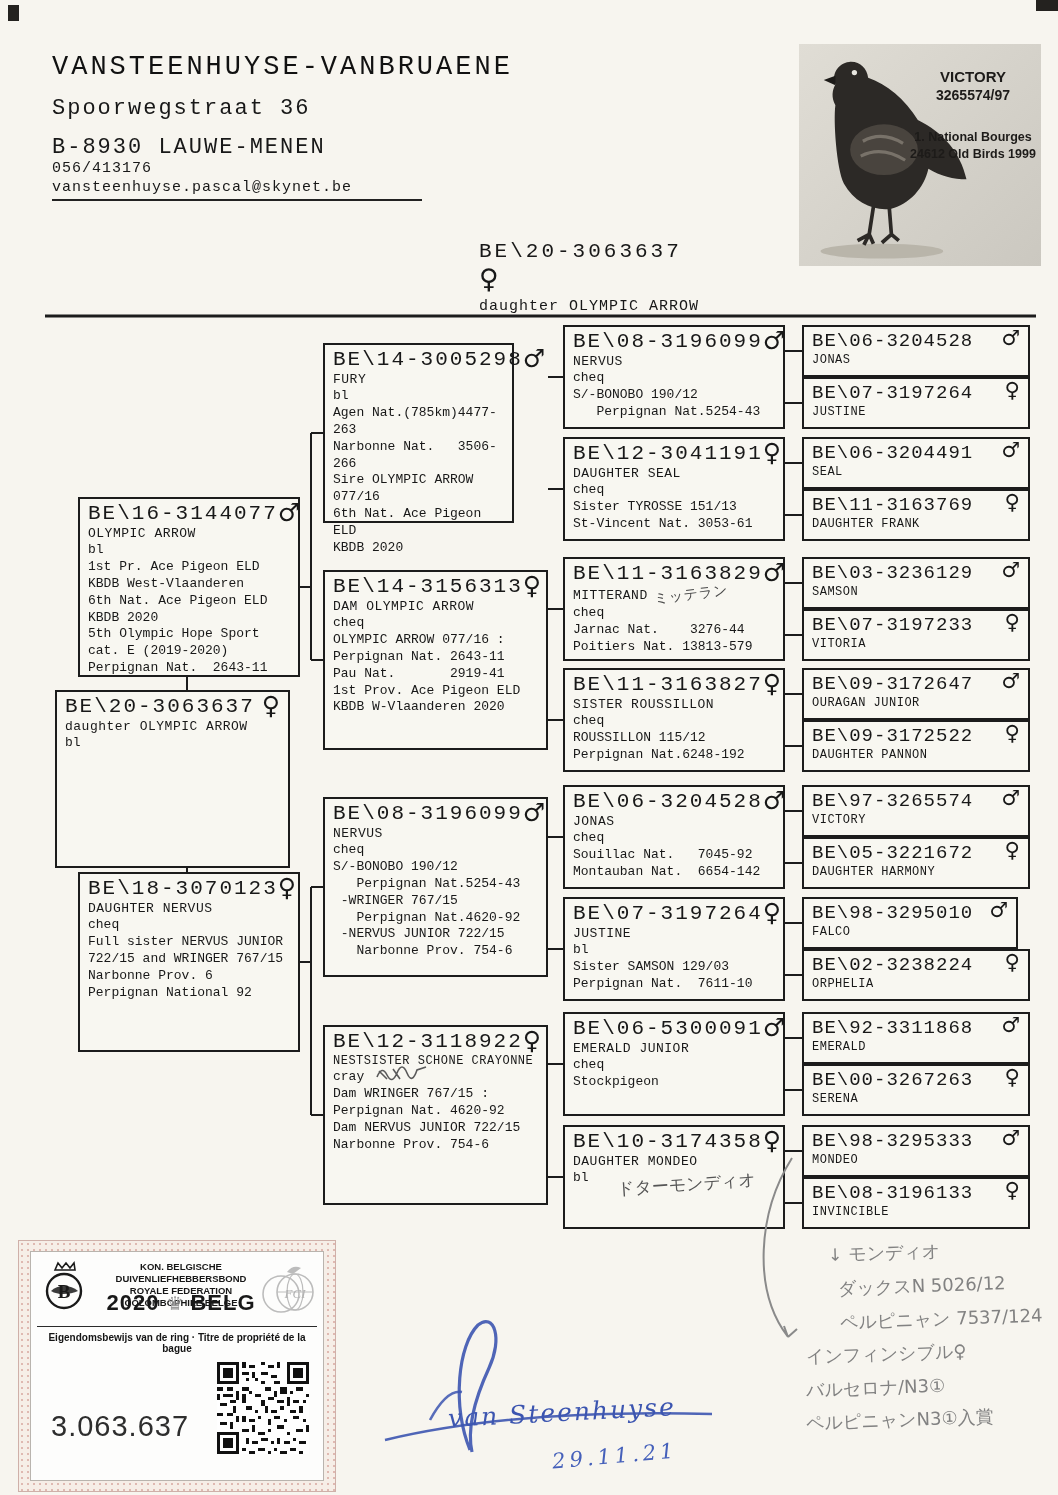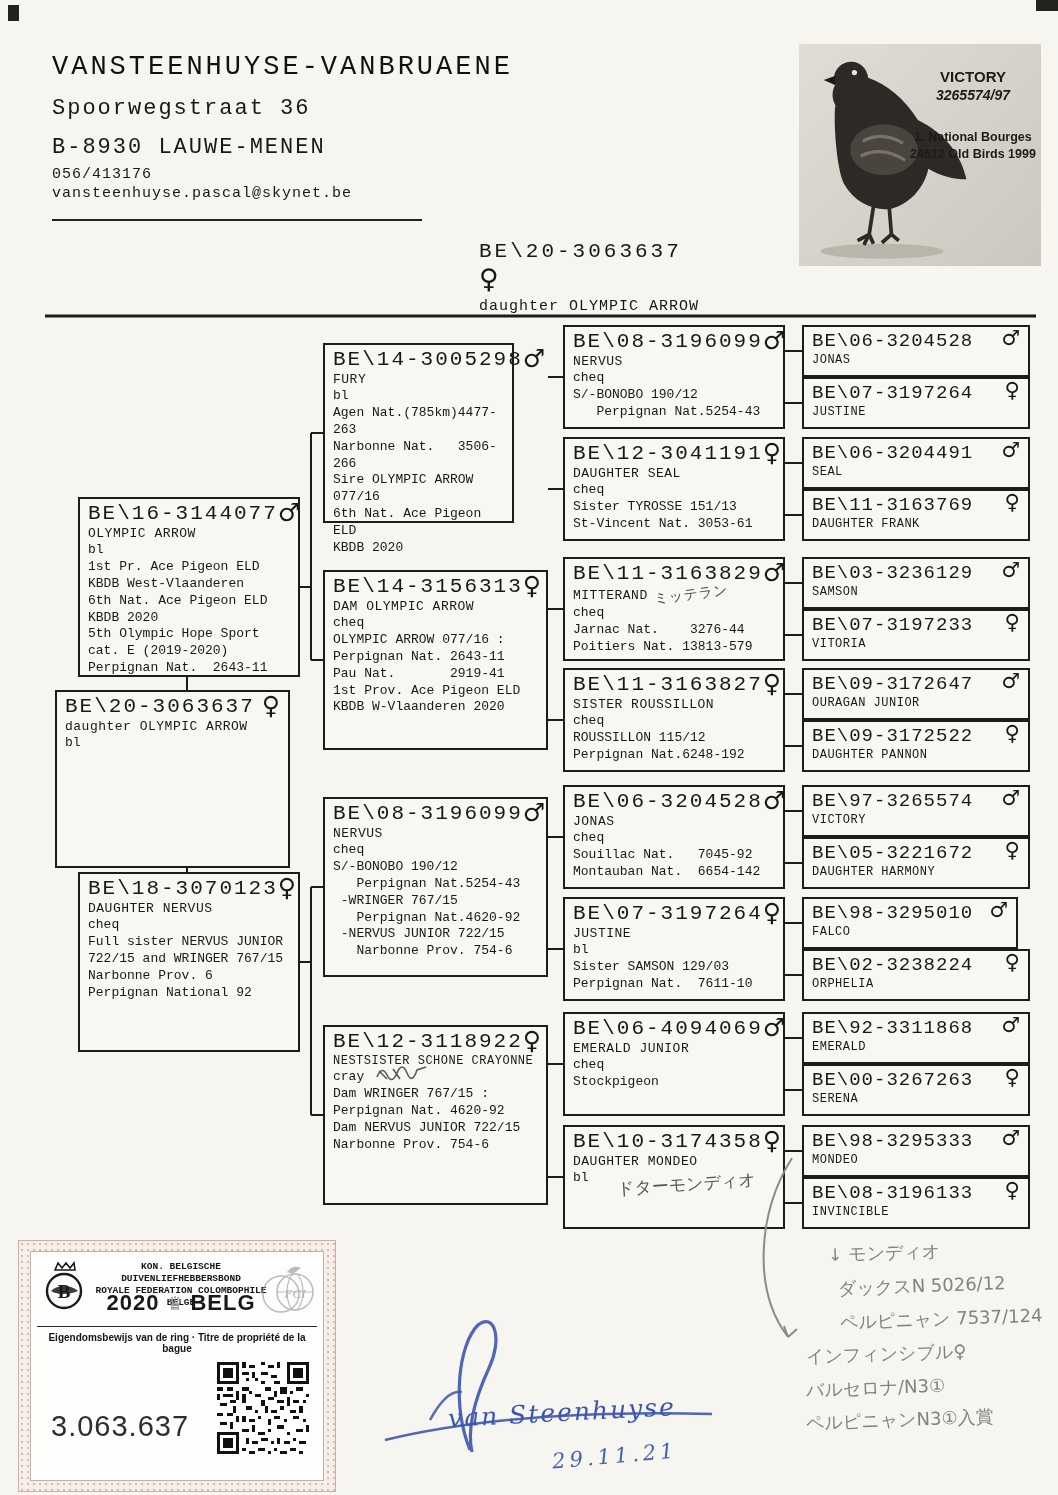--- a/index.html
+++ b/index.html
@@ -5,30 +5,30 @@
   html,body{margin:0;padding:0;background:#d9d6cf;}
   .page{position:relative;width:1058px;height:1495px;margin:0 auto;background:#f7f5ef;
         font-family:"Liberation Mono","DejaVu Sans Mono",monospace;color:#181818;overflow:hidden;}
   
   .mark-tl{position:absolute;left:8px;top:5px;width:11px;height:16px;background:#24221f;}
   .mark-tr{position:absolute;right:0;top:0;width:22px;height:11px;background:#24221f;}
   
   .hdr{position:absolute;left:52px;top:52px;}
   .hdr .owner{font-size:27px;letter-spacing:3px;color:#111;text-align:center;}
   .hdr .addr{font-size:22px;letter-spacing:2px;margin-top:14px;}
-  .hdr .phone{font-size:15px;letter-spacing:1px;margin-top:6px;}
+  .hdr .phone{font-size:15px;letter-spacing:1px;}
   .hdr .email{font-size:15px;letter-spacing:1px;margin-top:2px;display:inline-block;
-              border-bottom:2px solid #222;padding-bottom:17px;padding-right:70px;}
+              border-bottom:2px solid #222;padding-bottom:3px;padding-right:70px;}
   
   .photo{position:absolute;left:799px;top:44px;width:242px;height:222px;
          background:linear-gradient(135deg,#e0ddd5,#cbc8c0);}
   .photo .cap{position:absolute;right:4px;top:24px;width:128px;text-align:center;
               font-family:"Liberation Sans",sans-serif;font-weight:bold;color:#1d1b19;}
   .photo .cap .t1{font-size:15px;}
-  .photo .cap .t2{font-size:14px;margin-top:2px;font-style:italic;}
+  .photo .cap .t2{font-size:14px;margin-top:2px;}
   .photo .cap .t3{font-size:12.5px;margin-top:26px;line-height:1.35;}
   
   .subj{position:absolute;left:479px;top:240px;}
   .subj .ring{font-size:21px;letter-spacing:3px;}
   .subj .sex{font-size:27px;font-weight:bold;font-family:"DejaVu Sans",sans-serif;line-height:1;margin-top:2px;}
   .subj .desc{font-size:15px;letter-spacing:1px;margin-top:6px;}
   
   .pbox{position:absolute;border:2px solid #1c1c1c;background:rgba(250,248,242,.55);
         padding:3px 8px 2px 8px;box-sizing:border-box;}
   .bhead{display:flex;justify-content:space-between;align-items:flex-start;}
@@ -44,21 +44,21 @@
   .kana2{position:absolute;left:52px;top:46px;font-family:"DejaVu Sans",sans-serif;font-size:17px;
          color:#555;transform:rotate(-4deg);}
   .conn{position:absolute;left:0;top:0;pointer-events:none;}
   
   .stamp{position:absolute;left:18px;top:1240px;width:318px;height:252px;
          background-color:#f6eee7;background-image:radial-gradient(#dfb9b1 .9px,transparent 1.1px);
          background-size:6px 6px;border:1px solid #cfb0a9;box-sizing:border-box;}
   .stamp .panel{position:absolute;left:11px;top:10px;right:11px;bottom:10px;background:#fdfdfc;
                 border:1px solid #b9b4ae;font-family:"Liberation Sans",sans-serif;}
   .stamp .org{position:absolute;left:62px;top:9px;width:176px;text-align:center;
-              font-size:9.5px;font-weight:bold;line-height:1.25;color:#161616;font-family:Liberation Mono, monospace;}
+              font-size:9.5px;font-weight:bold;line-height:1.25;color:#161616;}
   .stamp .yearrow{position:absolute;left:50px;top:38px;width:200px;text-align:center;}
   .stamp .yearrow .yr{font-size:22px;font-weight:bold;letter-spacing:1px;vertical-align:middle;}
   .stamp .yearrow .crown{font-size:19px;color:#9a9a9a;vertical-align:middle;margin:0 7px;
                          font-family:"DejaVu Sans",sans-serif;}
   .stamp .divider{position:absolute;left:6px;right:6px;top:74px;border-top:1.5px solid #2a2a2a;}
   .stamp .title{position:absolute;left:2px;right:2px;top:80px;text-align:center;
                 font-size:10px;font-weight:bold;color:#141414;}
   .stamp .num{position:absolute;left:20px;top:158px;font-size:29px;letter-spacing:1px;color:#2e2e2e;}
   .stamp .qr{position:absolute;right:14px;top:110px;}
   
@@ -286,21 +286,21 @@
         <span class="sex">♀</span>
       </div>
     <div class="pname">JUSTINE</div>
     <div class="plines">bl
 Sister SAMSON 129/03
 Perpignan Nat.  7611-10</div>
   </div>
 
   <div class="pbox" style="left:563px;top:1012px;width:222px;height:104px">
     <div class="bhead">
-        <span class="ring">BE\06-4094069</span>
+        <span class="ring">BE\06-5300091</span>
         <span class="sex">♂</span>
       </div>
     <div class="pname">EMERALD JUNIOR</div>
     <div class="plines">cheq
 Stockpigeon</div>
   </div>
 
   <div class="pbox" style="left:563px;top:1125px;width:222px;height:104px">
     <div class="bhead">
         <span class="ring">BE\10-3174358</span>

